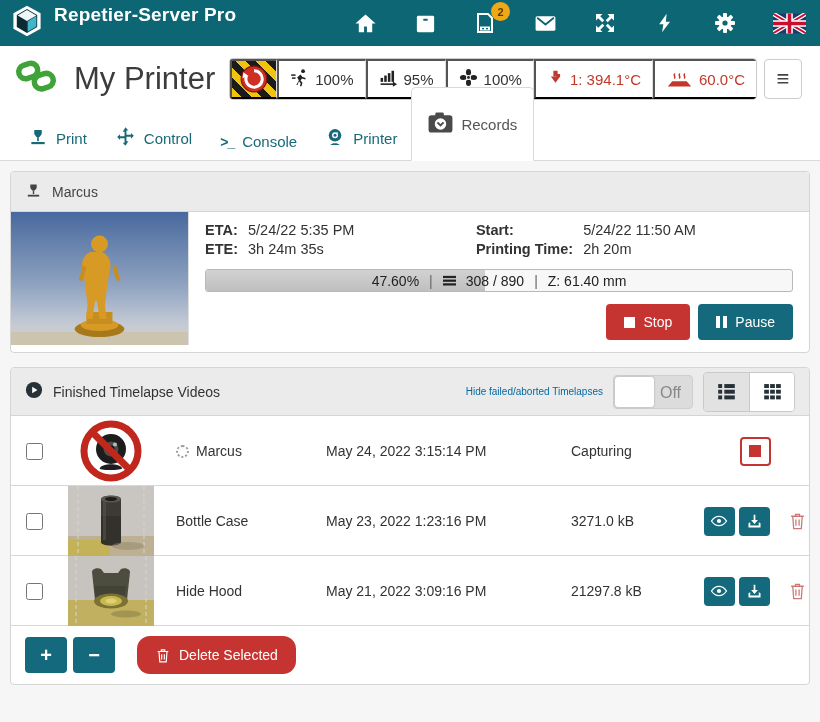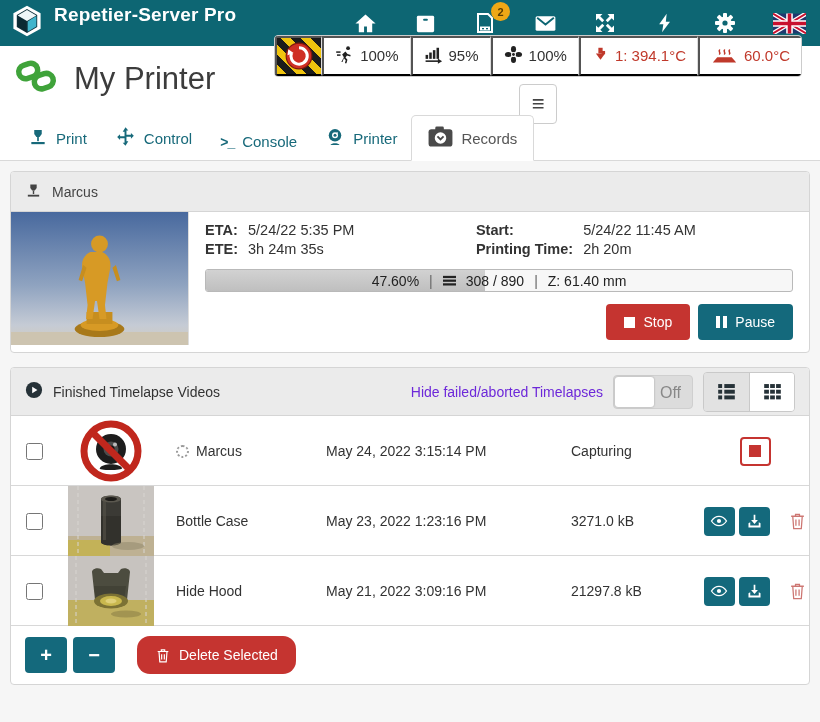--- a/index.html
+++ b/index.html
@@ -14,39 +14,39 @@
   .nav-icons { display:flex; align-items:center; gap:34px; }
   .nav-btn { position:relative; display:flex; align-items:center; justify-content:center;
     width:26px; height:26px; cursor:pointer; background:none; border:none; }
   .badge { position:absolute; top:-8px; right:-12px; background:#efa816; color:#5a3c00;
     border-radius:50%; width:19px; height:19px; font-size:11px; font-weight:bold;
     display:flex; align-items:center; justify-content:center; }
 
   
   .printer-header { height:66px; display:flex; align-items:center; padding:0 18px 0 14px; background:#fff; }
   .page-title { font-size:31px; font-weight:500; color:#3c3c3c; margin-left:16px; flex:0 0 auto; }
-  .status-wrap { margin-left:auto; display:flex; align-items:center; gap:7px;flex-direction:column; }
+  .status-wrap { margin-left:auto; display:flex; align-items:center; gap:7px; }
   .status-group { display:flex; border:1px solid #ccc; border-radius:4px; overflow:hidden; background:#fff; }
   .seg { display:flex; align-items:center; gap:6px; padding:0 11px; height:40px;
     border-right:1px solid #ddd; font-size:15px; color:#333; background:#fff; cursor:pointer; }
   .seg:last-child { border-right:none; }
   .seg.red { color:#c0392b; }
   .estop { width:47px; justify-content:center; padding:0;
     background:repeating-linear-gradient(45deg,#f0c40e 0 7px,#1b1b1b 7px 14px); }
   .menu-btn { width:38px; height:40px; border:1px solid #ccc; border-radius:4px; background:#fff;
     font-size:22px; color:#444; cursor:pointer; line-height:1; }
 
   
   .tabs { display:flex; align-items:flex-end; padding:0 14px; border-bottom:1px solid #d9d9d9;
     height:49px; background:#fff; }
   .tab { display:flex; align-items:center; gap:8px; color:#17697a; font-size:15px;
     padding:10px 14px; cursor:pointer; margin-bottom:0; }
   .tab .glyph { font-weight:bold; font-size:14px; letter-spacing:-1px; }
   .tab.active { background:#fff; border:1px solid #d9d9d9; border-bottom:1px solid #fff;
-    border-radius:5px 5px 0 0; margin-bottom:-1px; color:#555; padding:10px 16px; }
+    border-radius:5px 5px 0 0; margin-bottom:-1px; color:#555; padding:24px 16px; }
 
   
   .content { background:#f6f6f6; padding:10px 10px 8px 10px; height:561px; }
   .card { background:#fff; border:1px solid #d5d5d5; border-radius:4px; overflow:hidden; }
   .card-header { background:#ebebeb; border-bottom:1px solid #d5d5d5; display:flex;
     align-items:center; gap:10px; padding:0 14px; height:40px; font-size:14px; color:#444; }
 
   
   .job-body { display:flex; }
   .job-thumb { width:178px; height:133px; flex:0 0 178px; border-right:1px solid #ddd; }
@@ -70,21 +70,21 @@
   .btn-teal { background:#14697c; }
   .sq { width:11px; height:11px; background:#fff; display:inline-block; }
   .pausebars { display:inline-flex; gap:3px; }
   .pausebars i { width:4px; height:12px; background:#fff; display:block; }
 
   
   .tl-card { margin-top:14px; }
   .tl-header { height:48px; justify-content:space-between; }
   .tl-header-left { display:flex; align-items:center; gap:10px; font-size:14px; color:#333; }
   .tl-header-right { display:flex; align-items:center; gap:10px; }
-  .hide-label { font-size:14px; color:#6d28d9; }
+  .hide-label { font-size:10px; color:#0369a1; }
   .toggle { width:80px; height:34px; background:#dcdcdc; border-radius:4px; position:relative;
     cursor:pointer; border:1px solid #cfcfcf; }
   .toggle-knob { position:absolute; left:1px; top:1px; width:39px; height:30px; background:#fff;
     border-radius:3px; box-shadow:0 0 2px rgba(0,0,0,.3); }
   .toggle-label { position:absolute; right:11px; top:8px; font-size:16px; color:#888; }
   .viewgroup { display:flex; border:1px solid #c9c9c9; border-radius:4px; overflow:hidden; }
   .viewbtn { width:45px; height:38px; display:flex; align-items:center; justify-content:center;
     background:#fff; border:none; cursor:pointer; }
   .viewbtn.active { background:#e2e2e2; }
   .viewbtn + .viewbtn { border-left:1px solid #c9c9c9; }
@@ -347,21 +347,21 @@
           <circle cx="89" cy="32" r="8.5" fill="#d79a25"></circle>
           <path d="M80 40c-7 3-9 9-8.5 15l3 16 2.5 22-1.5 14h6.5l2.5-18h2l2.5 18H96l-1.5-14 2.5-22 3-16c.5-6-1.5-12-8.5-15z" fill="#d79a25"></path>
           <path d="M72.5 53l-4.5 15 3.5 1.2 4.5-13.5zM105.5 53l4.5 15-3.5 1.2-4.5-13.5z" fill="#c78e1f"></path>
         </svg>
       </div>
       <div class="job-info">
         <div class="info-grid">
           <b>ETA:</b>
           <span>5/24/22 5:35 PM</span>
           <b class="lbl2">Start:</b>
-          <span>5/24/22 11:45 AM</span>
+          <span>5/24/22 11:50 AM</span>
           <b>ETE:</b>
           <span>3h 24m 35s</span>
           <b class="lbl2">Printing Time:</b>
           <span>2h 20m</span>
         </div>
         <div class="progress">
           <div class="progress-fill" style="width:47.6%"></div>
           <div class="progress-text">
             <span>47.60%</span>
             <span class="pipe">|</span>

